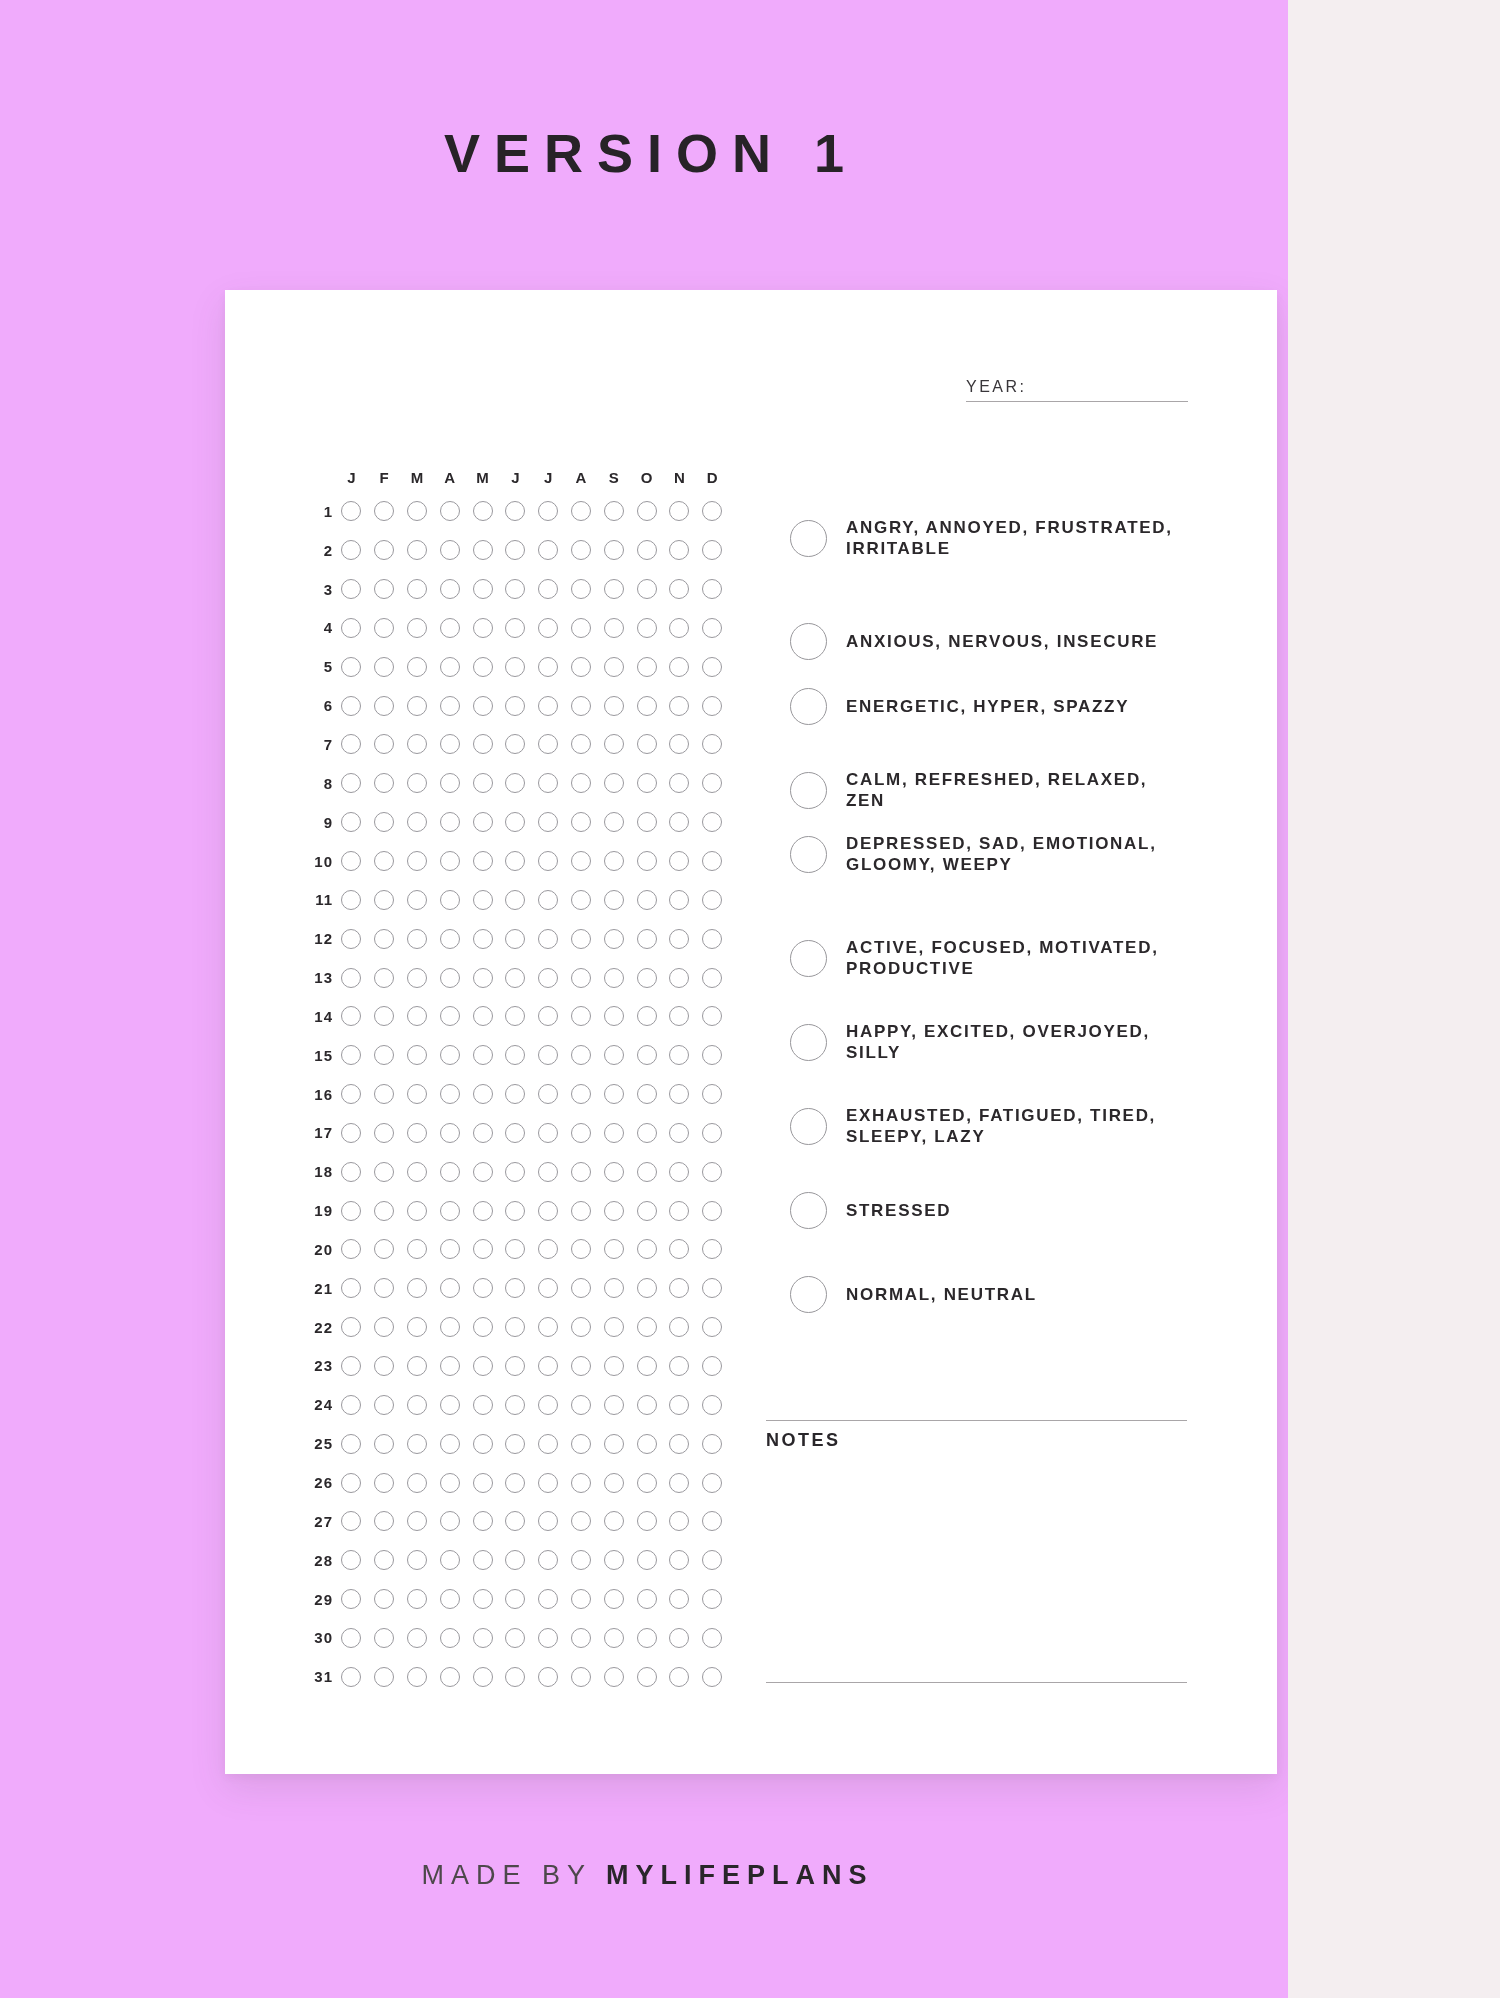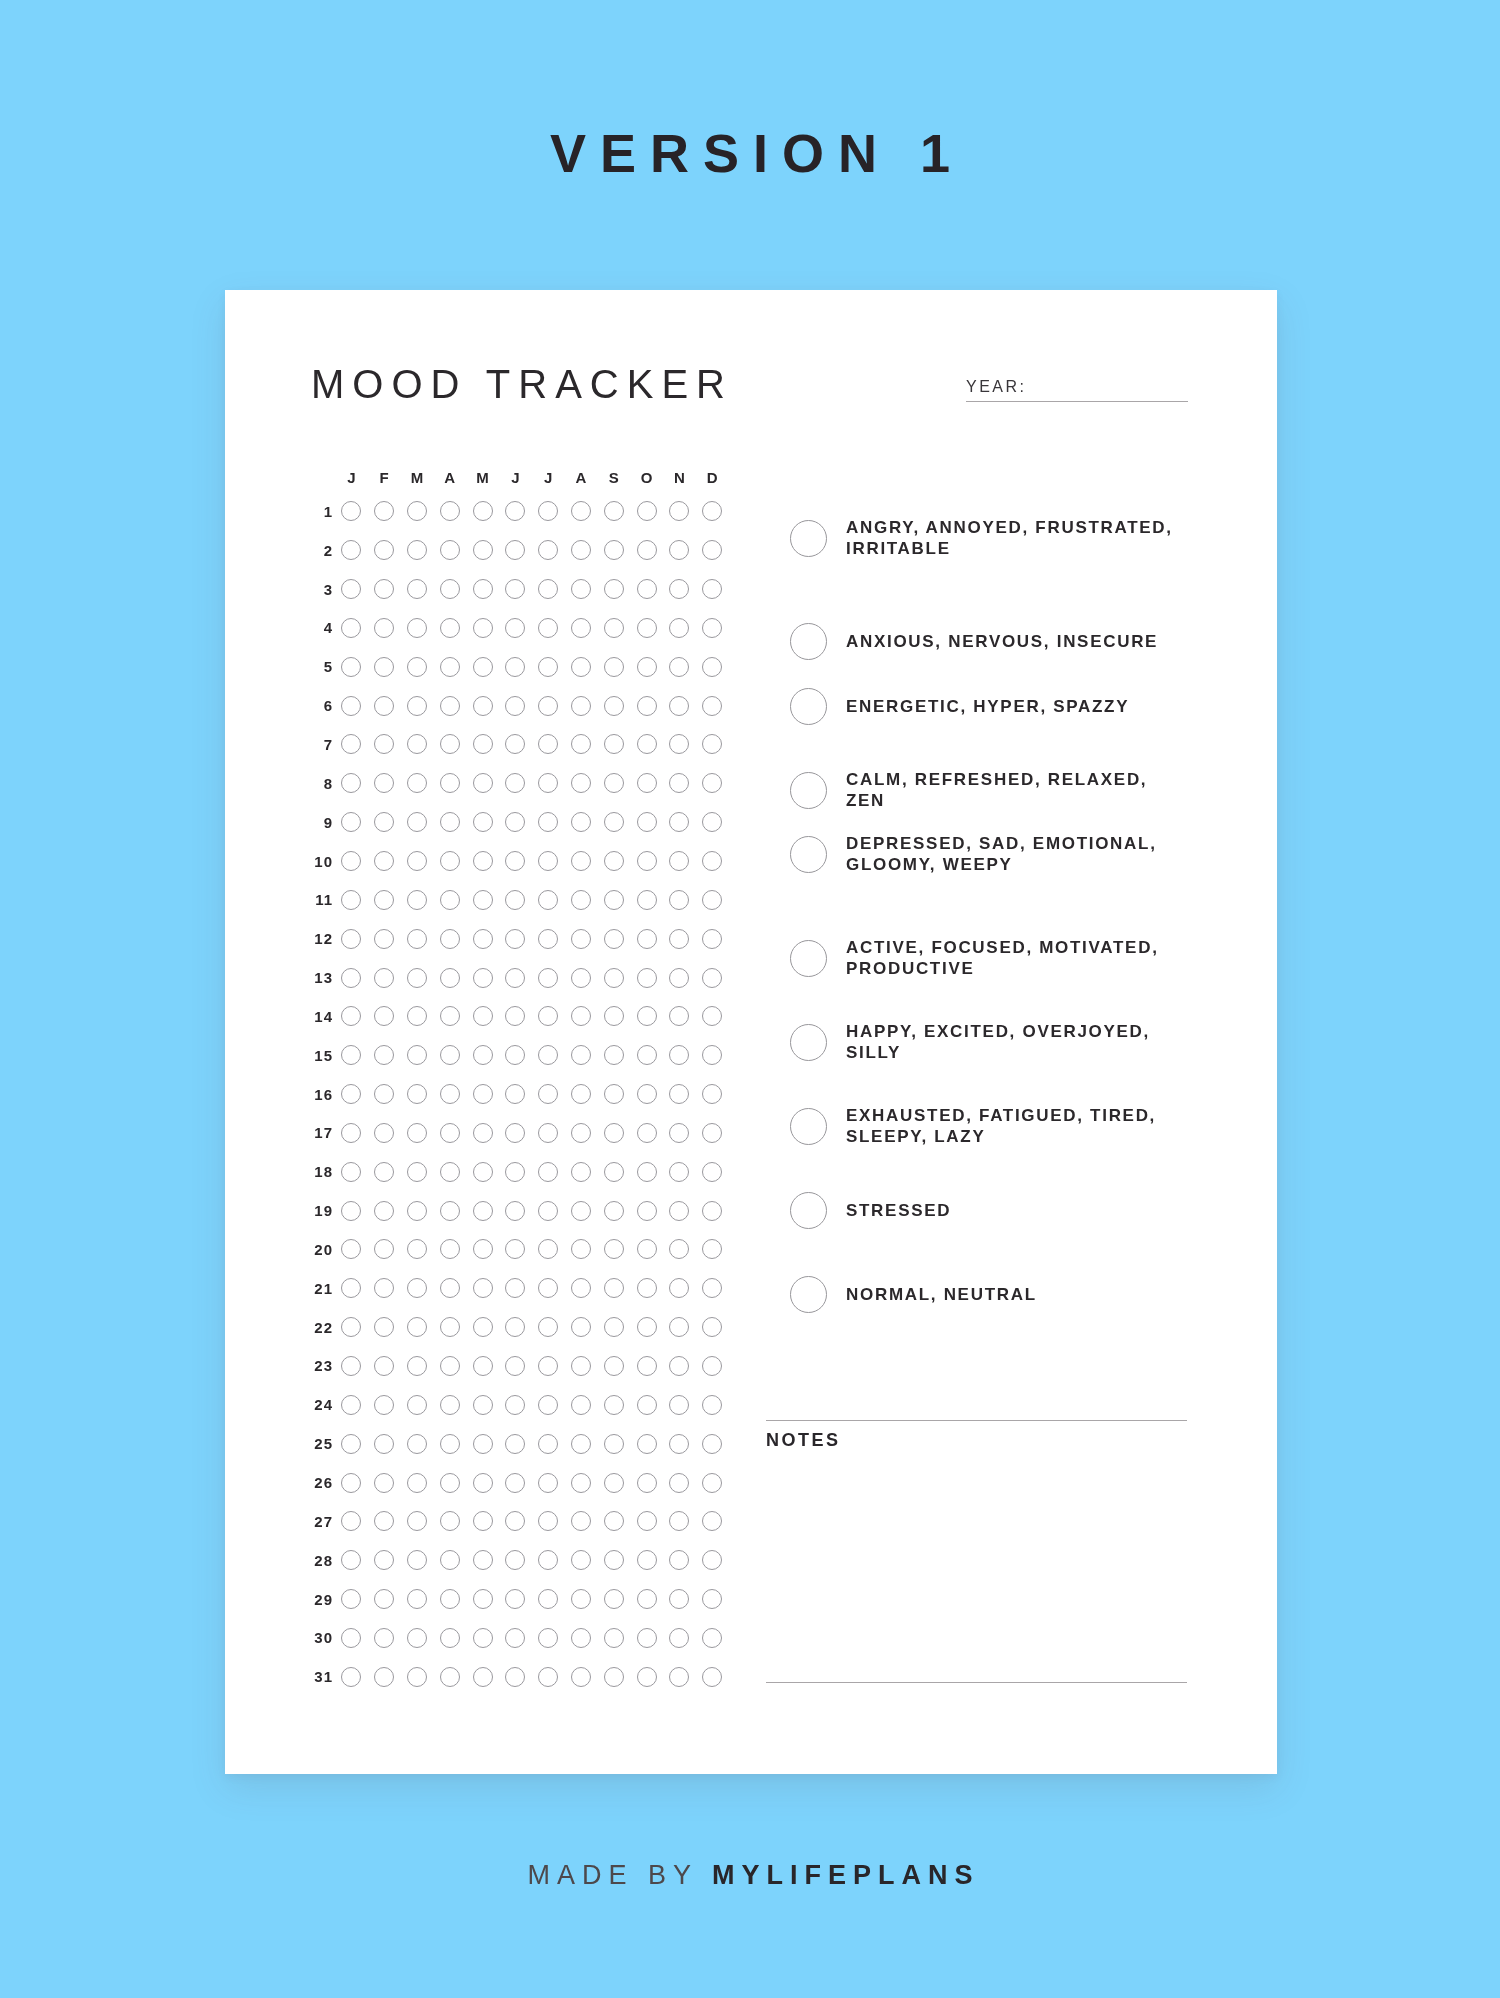--- a/index.html
+++ b/index.html
@@ -3,23 +3,23 @@
 <meta charset="utf-8">
 <style>
   * { margin: 0; padding: 0; box-sizing: border-box; }
   html, body { width: 1500px; }
   body {
     font-family: "Liberation Sans", sans-serif;
     background: #f4eef0;
   }
   .page {
     position: relative;
-    width: 1500px;
+    width: 1288px;
     height: 1998px;
-    background: #7dd3fc;
+    background: #f0abfc;
     overflow: hidden;
   }
   .version-title {
     position: absolute;
     top: 122px;
     left: 0;
     width: 100%;
     text-align: center;
     font-size: 54px;
     font-weight: 700;
@@ -159,21 +159,20 @@
 </style>
 </head>
 <body>
 
 <div class="page">
 
   <div class="version-title">VERSION 1</div>
 
   <div class="card">
 
-    <div class="tracker-title">MOOD TRACKER</div>
 
     <div class="year-field">
       <span class="year-label">YEAR:</span><span></span>
     </div>
 
     <div class="mood-grid">
         <div class="header-spacer"></div>
         <div class="month-cell">J</div>
         <div class="month-cell">F</div>
         <div class="month-cell">M</div>

